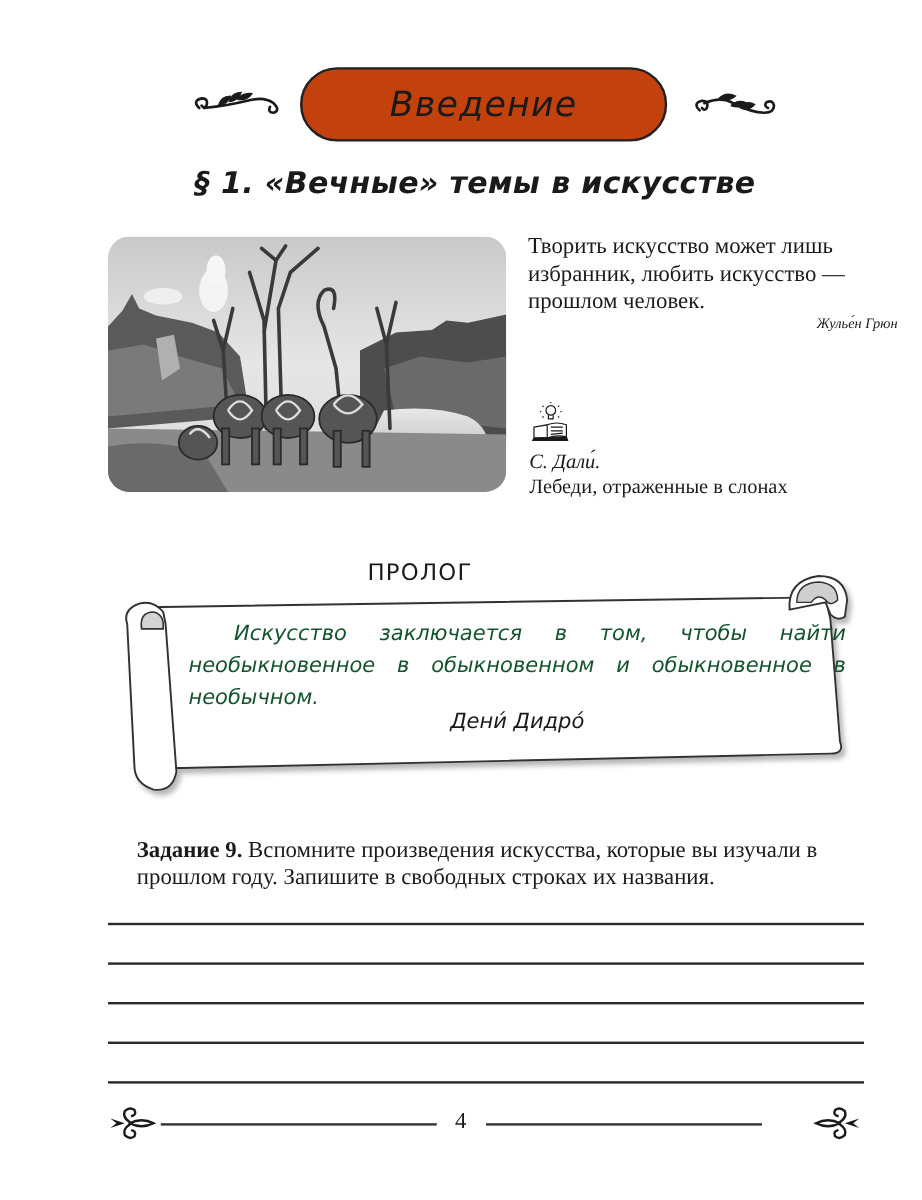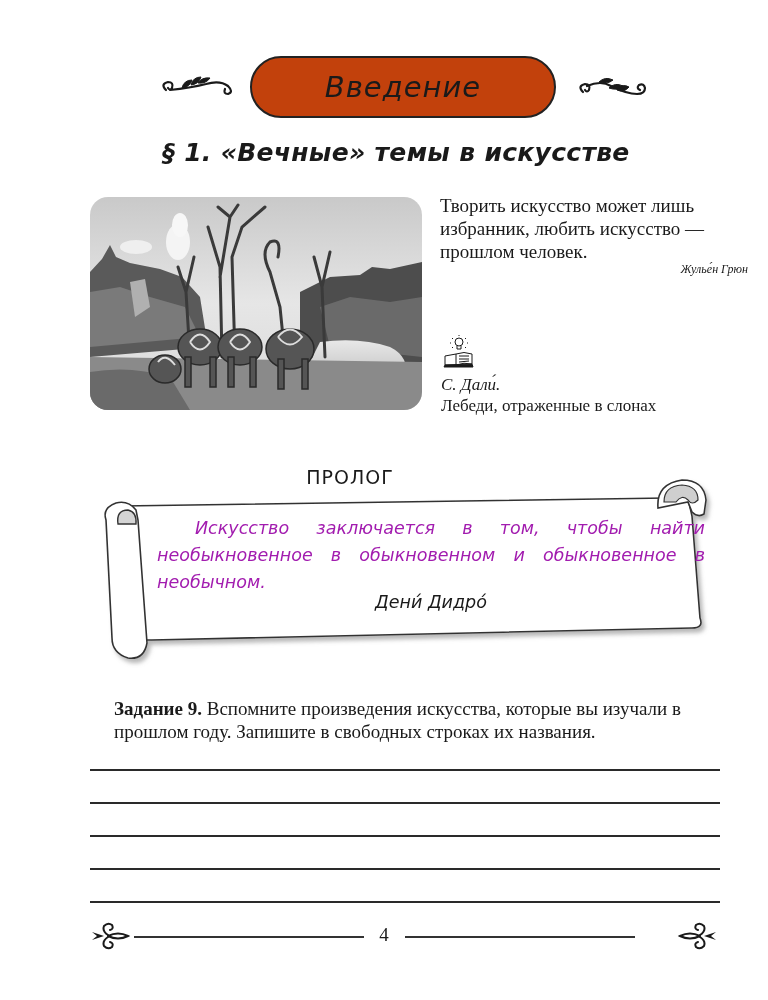--- a/index.html
+++ b/index.html
@@ -93,21 +93,21 @@
     .scroll { left: 92px; top: 468px; width: 640px; height: 200px; }
     .quote {
       left: 157px; top: 515px;
       width: 548px;
       font-family: "DejaVu Sans", sans-serif;
       font-style: italic;
       font-size: 17.5px;
       line-height: 27px;
       text-align: justify;
       text-indent: 38px;
-      color: #a21caf;
+      color: #14532d;
     }
     .quote-author {
       left: 157px; top: 592px; width: 548px;
       text-align: center;
       font-family: "DejaVu Sans", sans-serif;
       font-style: italic;
       font-size: 17.5px;
     }
 
     

